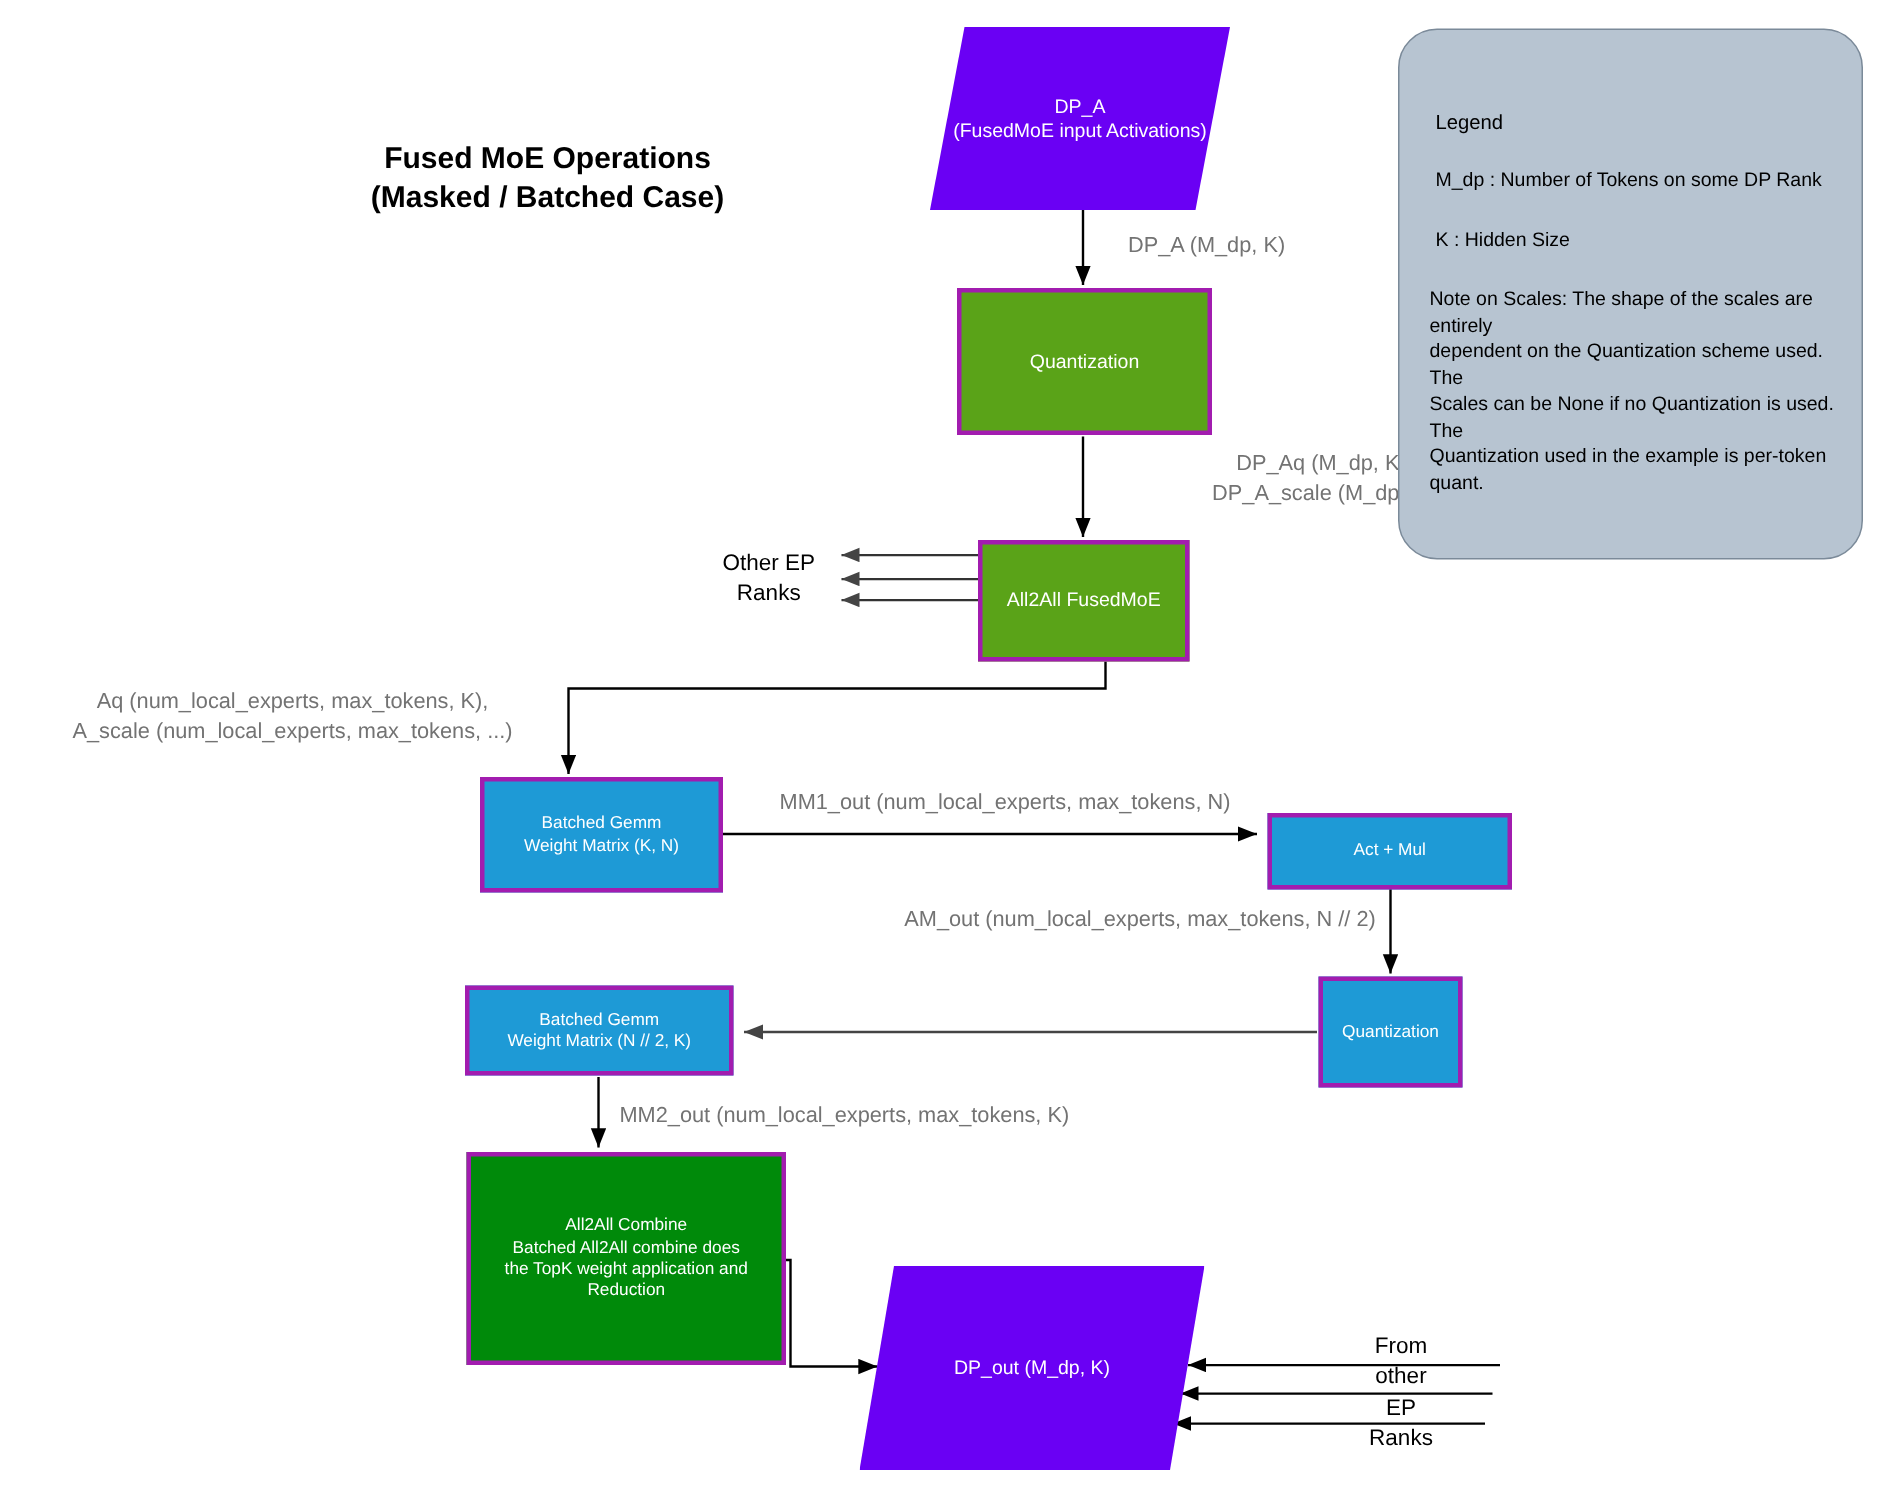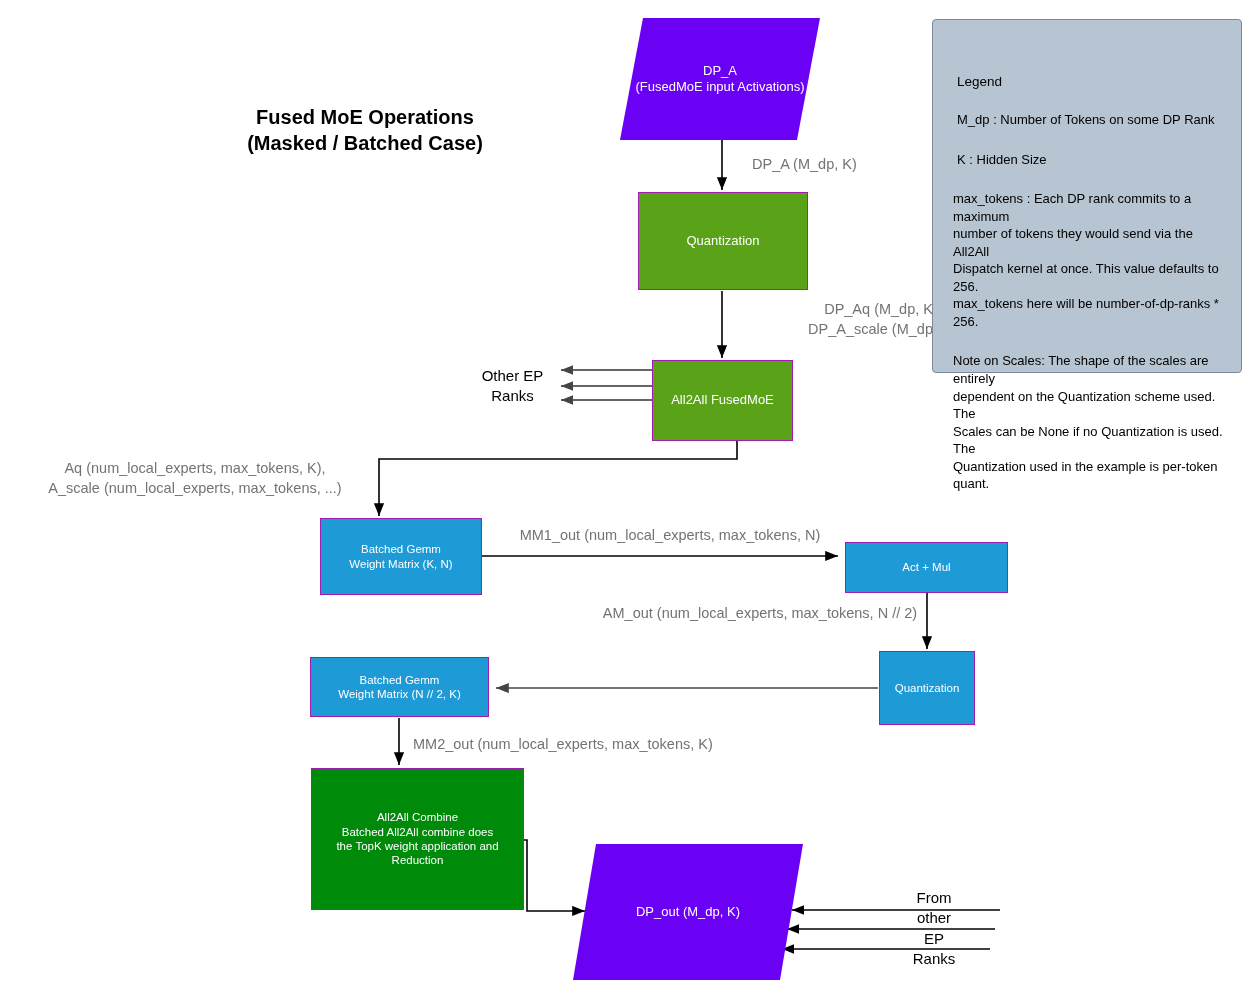--- a/index.html
+++ b/index.html
@@ -34,21 +34,21 @@
     text-align: center;
     color: #ffffff;
     line-height: 1.25;
   }
   .node .node-label {
     display: block;
     white-space: pre-line;
     padding: 0 4px;
   }
   .rect {
-    border: 1px solid #a21caf;
+    border: 3px solid #a21caf;
   }
   .green  { background: #5aa318; }
   .blue   { background: #1e9ad6; }
   .dgreen { background: #008a0a; }
   .para {
     background: #6a00f4;
     border: 0;
   }
   .para-top {
     clip-path: polygon(11.5% 0%, 100% 0%, 88.5% 100%, 0% 100%);
@@ -72,21 +72,21 @@
     line-height: 1.3;
     text-align: center;
     white-space: pre-line;
     color: #000000;
   }
   .legend {
     position: absolute;
     box-sizing: border-box;
     background: #b7c4d1;
     border: 1px solid #7b8a99;
-    border-radius: 4px;
+    border-radius: 26px;
     padding: 18px 16px 14px 16px;
   }
   .legend-title {
     font-size: 13.5px;
     margin: 36px 0 0 8px;
   }
   .legend-line {
     font-size: 13px;
     margin: 22px 0 0 8px;
     line-height: 1.35;
@@ -142,21 +142,21 @@
 
     <path d="M399,718 L399,765" stroke="#000" stroke-width="1.6" fill="none" marker-end="url(#arrow)"></path>
 
     <path d="M489,840 L527,840 L527,911 L585,911" stroke="#000" stroke-width="1.6" fill="none" marker-end="url(#arrow)"></path>
 
     <path d="M1000,910 L792,910" stroke="#000" stroke-width="1.5" fill="none" marker-end="url(#arrow)"></path>
     <path d="M995,929 L787,929" stroke="#000" stroke-width="1.5" fill="none" marker-end="url(#arrow)"></path>
     <path d="M990,949 L782,949" stroke="#000" stroke-width="1.5" fill="none" marker-end="url(#arrow)"></path>
   </svg>
 
-  <div class="title" style="left:225px; top:104px; width:280px;">Fused MoE Operations
+  <div class="title" style="left:225px; top:93px; width:280px;">Fused MoE Operations
 (Masked / Batched Case)</div>
 
   <div class="node para para-top" style="left:620px; top:18px; width:200px; height:122px;">
     <span class="node-label n-title">DP_A
 (FusedMoE input Activations)</span>
   </div>
 
   <div class="node rect green" style="left:638px; top:192px; width:170px; height:98px;">
     <span class="node-label n-title">Quantization</span>
   </div>
@@ -214,23 +214,19 @@
 
   <div class="side-label" style="left:895px; top:888px; width:78px;">From
 other
 EP
 Ranks</div>
 
   <div class="legend" style="left:932px; top:19px; width:310px; height:354px;">
     <div class="legend-title">Legend</div>
     <div class="legend-line">M_dp : Number of Tokens on some DP Rank</div>
     <div class="legend-line">K : Hidden Size</div>
-    <div class="legend-para">max_tokens : Each DP rank commits to a maximum
-number of tokens they would send via the All2All
-Dispatch kernel at once. This value defaults to 256.
-max_tokens here will be number-of-dp-ranks * 256.</div>
     <div class="legend-para">Note on Scales: The shape of the scales are entirely
 dependent on the Quantization scheme used. The
 Scales can be None if no Quantization is used. The
 Quantization used in the example is per-token quant.</div>
   </div>
 
 </div>
 
 </body></html>

